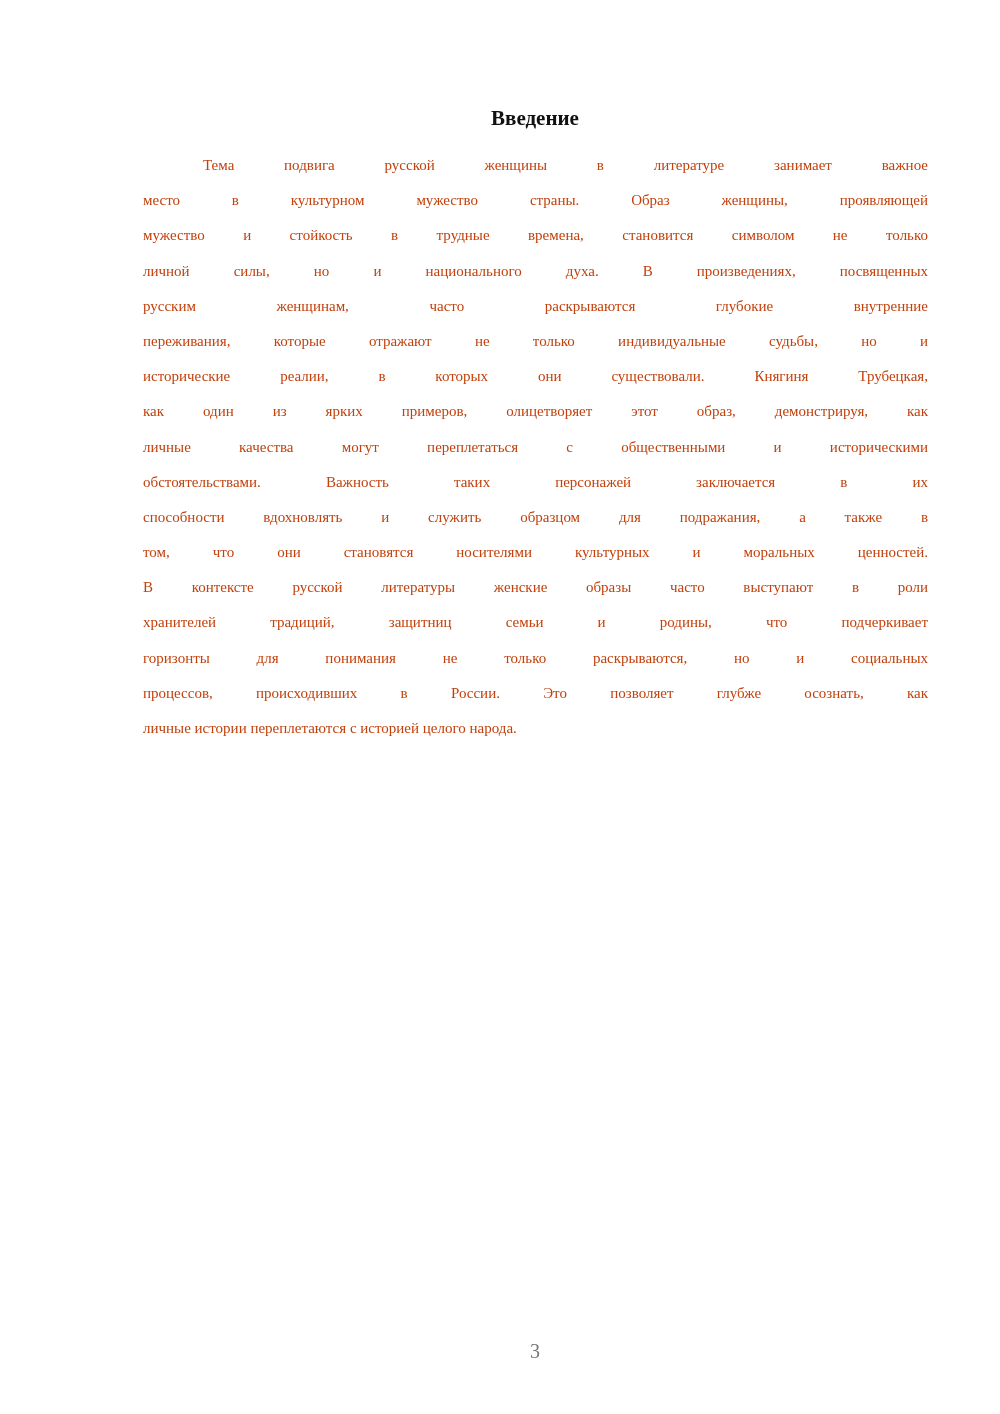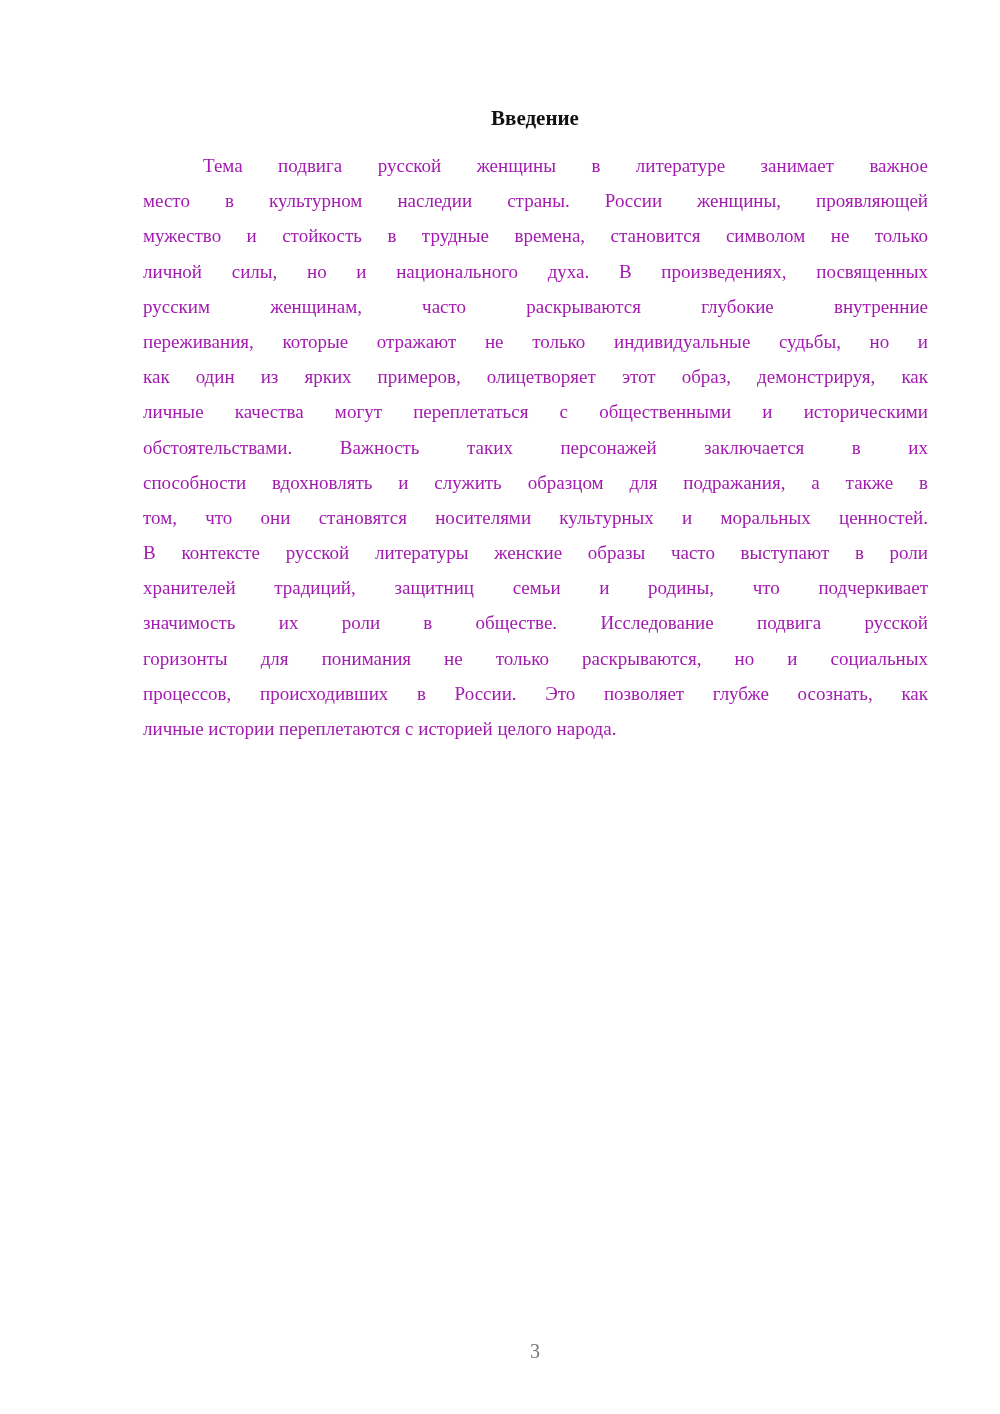--- a/index.html
+++ b/index.html
@@ -31,23 +31,23 @@
       font-weight: bold;
       font-size: 21px;
       line-height: 28px;
       color: #111;
     }
     .body-text {
       position: absolute;
       left: 143px;
       top: 142px;
       width: 785px;
-      font-size: 19px;
+      font-size: 15px;
       line-height: 35.2px;
-      color: #a21caf;
+      color: #c2410c;
     }
     .line {
       display: block;
       white-space: nowrap;
       text-align: justify;
       text-align-last: justify;
       height: 35.2px;
     }
     .line.first {
       padding-left: 60px;
@@ -66,32 +66,32 @@
     }
   </style>
 </head>
 <body>
 
 <div class="page">
   <div class="heading">Введение</div>
 
   <div class="body-text">
     <span class="line first">Тема подвига русской женщины в литературе занимает важное</span>
-    <span class="line">место в культурном наследии страны. России женщины, проявляющей</span>
+    <span class="line">место в культурном мужество страны. Образ женщины, проявляющей</span>
     <span class="line">мужество и стойкость в трудные времена, становится символом не только</span>
     <span class="line">личной силы, но и национального духа. В произведениях, посвященных</span>
     <span class="line">русским женщинам, часто раскрываются глубокие внутренние</span>
     <span class="line">переживания, которые отражают не только индивидуальные судьбы, но и</span>
+    <span class="line">исторические реалии, в которых они существовали. Княгиня Трубецкая,</span>
     <span class="line">как один из ярких примеров, олицетворяет этот образ, демонстрируя, как</span>
     <span class="line">личные качества могут переплетаться с общественными и историческими</span>
     <span class="line">обстоятельствами. Важность таких персонажей заключается в их</span>
     <span class="line">способности вдохновлять и служить образцом для подражания, а также в</span>
     <span class="line">том, что они становятся носителями культурных и моральных ценностей.</span>
     <span class="line">В контексте русской литературы женские образы часто выступают в роли</span>
     <span class="line">хранителей традиций, защитниц семьи и родины, что подчеркивает</span>
-    <span class="line">значимость их роли в обществе. Исследование подвига русской</span>
     <span class="line">горизонты для понимания не только раскрываются, но и социальных</span>
     <span class="line">процессов, происходивших в России. Это позволяет глубже осознать, как</span>
     <span class="line last">личные истории переплетаются с историей целого народа.</span>
   </div>
 
   <div class="page-number">3</div>
 </div>
 
 </body></html>

